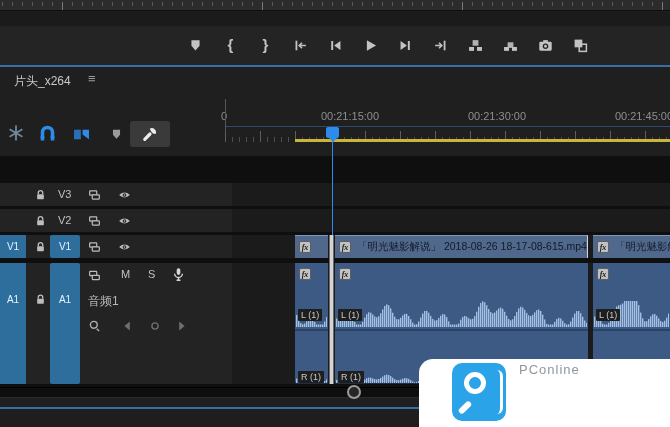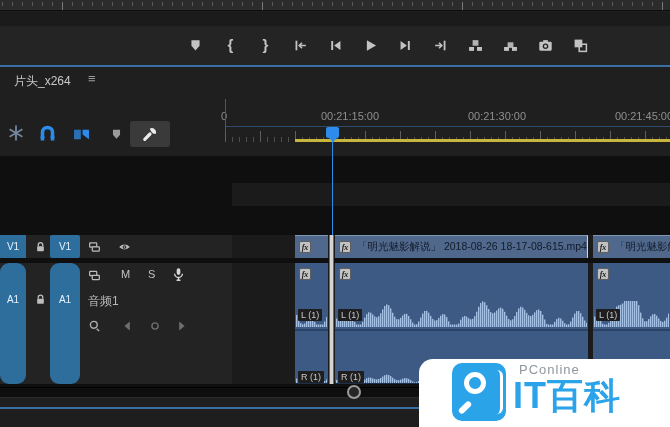--- a/index.html
+++ b/index.html
@@ -56,21 +56,21 @@
   .thead{position:absolute;left:0;top:0;width:232px;height:100%;background:#232323;}
   .tlane{position:absolute;left:232px;right:0;top:0;height:100%;background:#1b1b1b;}
   .hicon{position:absolute;width:13px;height:13px;color:#bdbdbd;}
   .hicon svg{width:100%;height:100%;display:block;}
   .vcenter{top:50%;transform:translateY(-50%);}
   .tlabel{position:absolute;left:58px;top:0;font-size:11px;color:#c2c2c2;line-height:23px;}
   .patch{position:absolute;top:0;height:100%;background:#2d6e9d;color:#e6f3ff;font-size:10px;
          display:flex;align-items:center;justify-content:center;border-radius:2px;}
   .patch.src{left:0;width:26px;border-radius:0;}
   .patch.tgt{left:50px;width:30px;}
-  #rowA1 .patch{align-items:flex-start;padding-top:31px;border-radius:9px;}
+  #rowA1 .patch{align-items:flex-start;padding-top:31px;}
 
   
   .ah-sync{left:88px;top:6px;}
   .ah-m{position:absolute;left:121px;top:5px;font-size:11px;color:#c2c2c2;}
   .ah-s{position:absolute;left:148px;top:5px;font-size:11px;color:#c2c2c2;}
   .ah-mic{left:171px;top:4px;width:15px;height:15px;color:#d8d8d8;}
   .ah-name{position:absolute;left:88px;top:30px;font-size:12px;color:#b9b9b9;}
   .ah-lock{left:34px;top:30px;}
   .kf{position:absolute;top:56px;width:14px;height:14px;color:#6e6e6e;}
   .kf svg{width:100%;height:100%;display:block;}
@@ -348,23 +348,70 @@
       <div class="tk" style="left: 425px; height: 11px; background: rgb(94, 94, 94);"></div>
       <div class="tk" style="left: 432px; height: 5px;"></div>
       <div class="tk" style="left: 439px; height: 5px;"></div>
       <div class="tk" style="left: 446px; height: 5px;"></div>
     </div>
   <div class="abs workarea"></div>
 
   <div class="abs tracks-bg"></div>
 
   <div class="abs trow" id="rowV3" style="top:183px;height:23px;">
+    <div class="thead">
+      <span class="hicon vcenter" style="left:34px;">
+          <svg viewBox="0 0 14 14">
+            <path d="M4.6 6.2V4.6a2.4 2.4 0 014.8 0v1.6" stroke="currentColor" stroke-width="1.4" fill="none"></path>
+            <rect x="3.4" y="6.2" width="7.2" height="5.4" rx="0.8" fill="currentColor"></rect>
+          </svg>
+        </span>
+      <span class="tlabel">V3</span>
+      <span class="hicon vcenter" style="left:88px;">
+          <svg viewBox="0 0 14 14">
+            <rect x="1.8" y="2.6" width="7.6" height="4.6" rx="0.5" fill="none" stroke="currentColor" stroke-width="1.3"></rect>
+            <rect x="4.6" y="6.8" width="7.6" height="4.6" rx="0.5" fill="#232323" stroke="currentColor" stroke-width="1.3"></rect>
+          </svg>
+        </span>
+      <span class="hicon vcenter" style="left:118px;">
+          <svg viewBox="0 0 14 14">
+            <path d="M1.2 7Q7 1.8 12.8 7 7 12.2 1.2 7z" fill="currentColor"></path>
+            <circle cx="7" cy="7" r="2" fill="#232323"></circle>
+            <circle cx="7" cy="7" r="0.9" fill="currentColor"></circle>
+          </svg>
+        </span>
+    </div>
     <div class="tlane"></div>
   </div>
 
+  <div class="abs trow" id="rowV2" style="top:209px;height:23px;">
+    <div class="thead">
+      <span class="hicon vcenter" style="left:34px;">
+          <svg viewBox="0 0 14 14">
+            <path d="M4.6 6.2V4.6a2.4 2.4 0 014.8 0v1.6" stroke="currentColor" stroke-width="1.4" fill="none"></path>
+            <rect x="3.4" y="6.2" width="7.2" height="5.4" rx="0.8" fill="currentColor"></rect>
+          </svg>
+        </span>
+      <span class="tlabel">V2</span>
+      <span class="hicon vcenter" style="left:88px;">
+          <svg viewBox="0 0 14 14">
+            <rect x="1.8" y="2.6" width="7.6" height="4.6" rx="0.5" fill="none" stroke="currentColor" stroke-width="1.3"></rect>
+            <rect x="4.6" y="6.8" width="7.6" height="4.6" rx="0.5" fill="#232323" stroke="currentColor" stroke-width="1.3"></rect>
+          </svg>
+        </span>
+      <span class="hicon vcenter" style="left:118px;">
+          <svg viewBox="0 0 14 14">
+            <path d="M1.2 7Q7 1.8 12.8 7 7 12.2 1.2 7z" fill="currentColor"></path>
+            <circle cx="7" cy="7" r="2" fill="#232323"></circle>
+            <circle cx="7" cy="7" r="0.9" fill="currentColor"></circle>
+          </svg>
+        </span>
+    </div>
+    <div class="tlane"></div>
+  </div>
 
   <div class="abs trow" id="rowV1" style="top:235px;height:23px;">
     <div class="thead">
       <div class="patch src">V1</div>
       <span class="hicon vcenter" style="left:34px;">
           <svg viewBox="0 0 14 14">
             <path d="M4.6 6.2V4.6a2.4 2.4 0 014.8 0v1.6" stroke="currentColor" stroke-width="1.4" fill="none"></path>
             <rect x="3.4" y="6.2" width="7.2" height="5.4" rx="0.8" fill="currentColor"></rect>
           </svg>
         </span>
@@ -849,16 +896,15 @@
   <div class="abs bottom-line"></div>
   <div class="abs bottom-bar"></div>
 
   <div class="abs watermark">
     <div class="wm-logo">
       <div class="wm-ring"></div>
       <div class="wm-handle"></div>
       <div class="wm-page"></div>
     </div>
     <div class="wm-brand">PConline</div>
-    <div class="wm-title">IT百科</div>
   </div>
 
 </div>
 
 </body></html>

